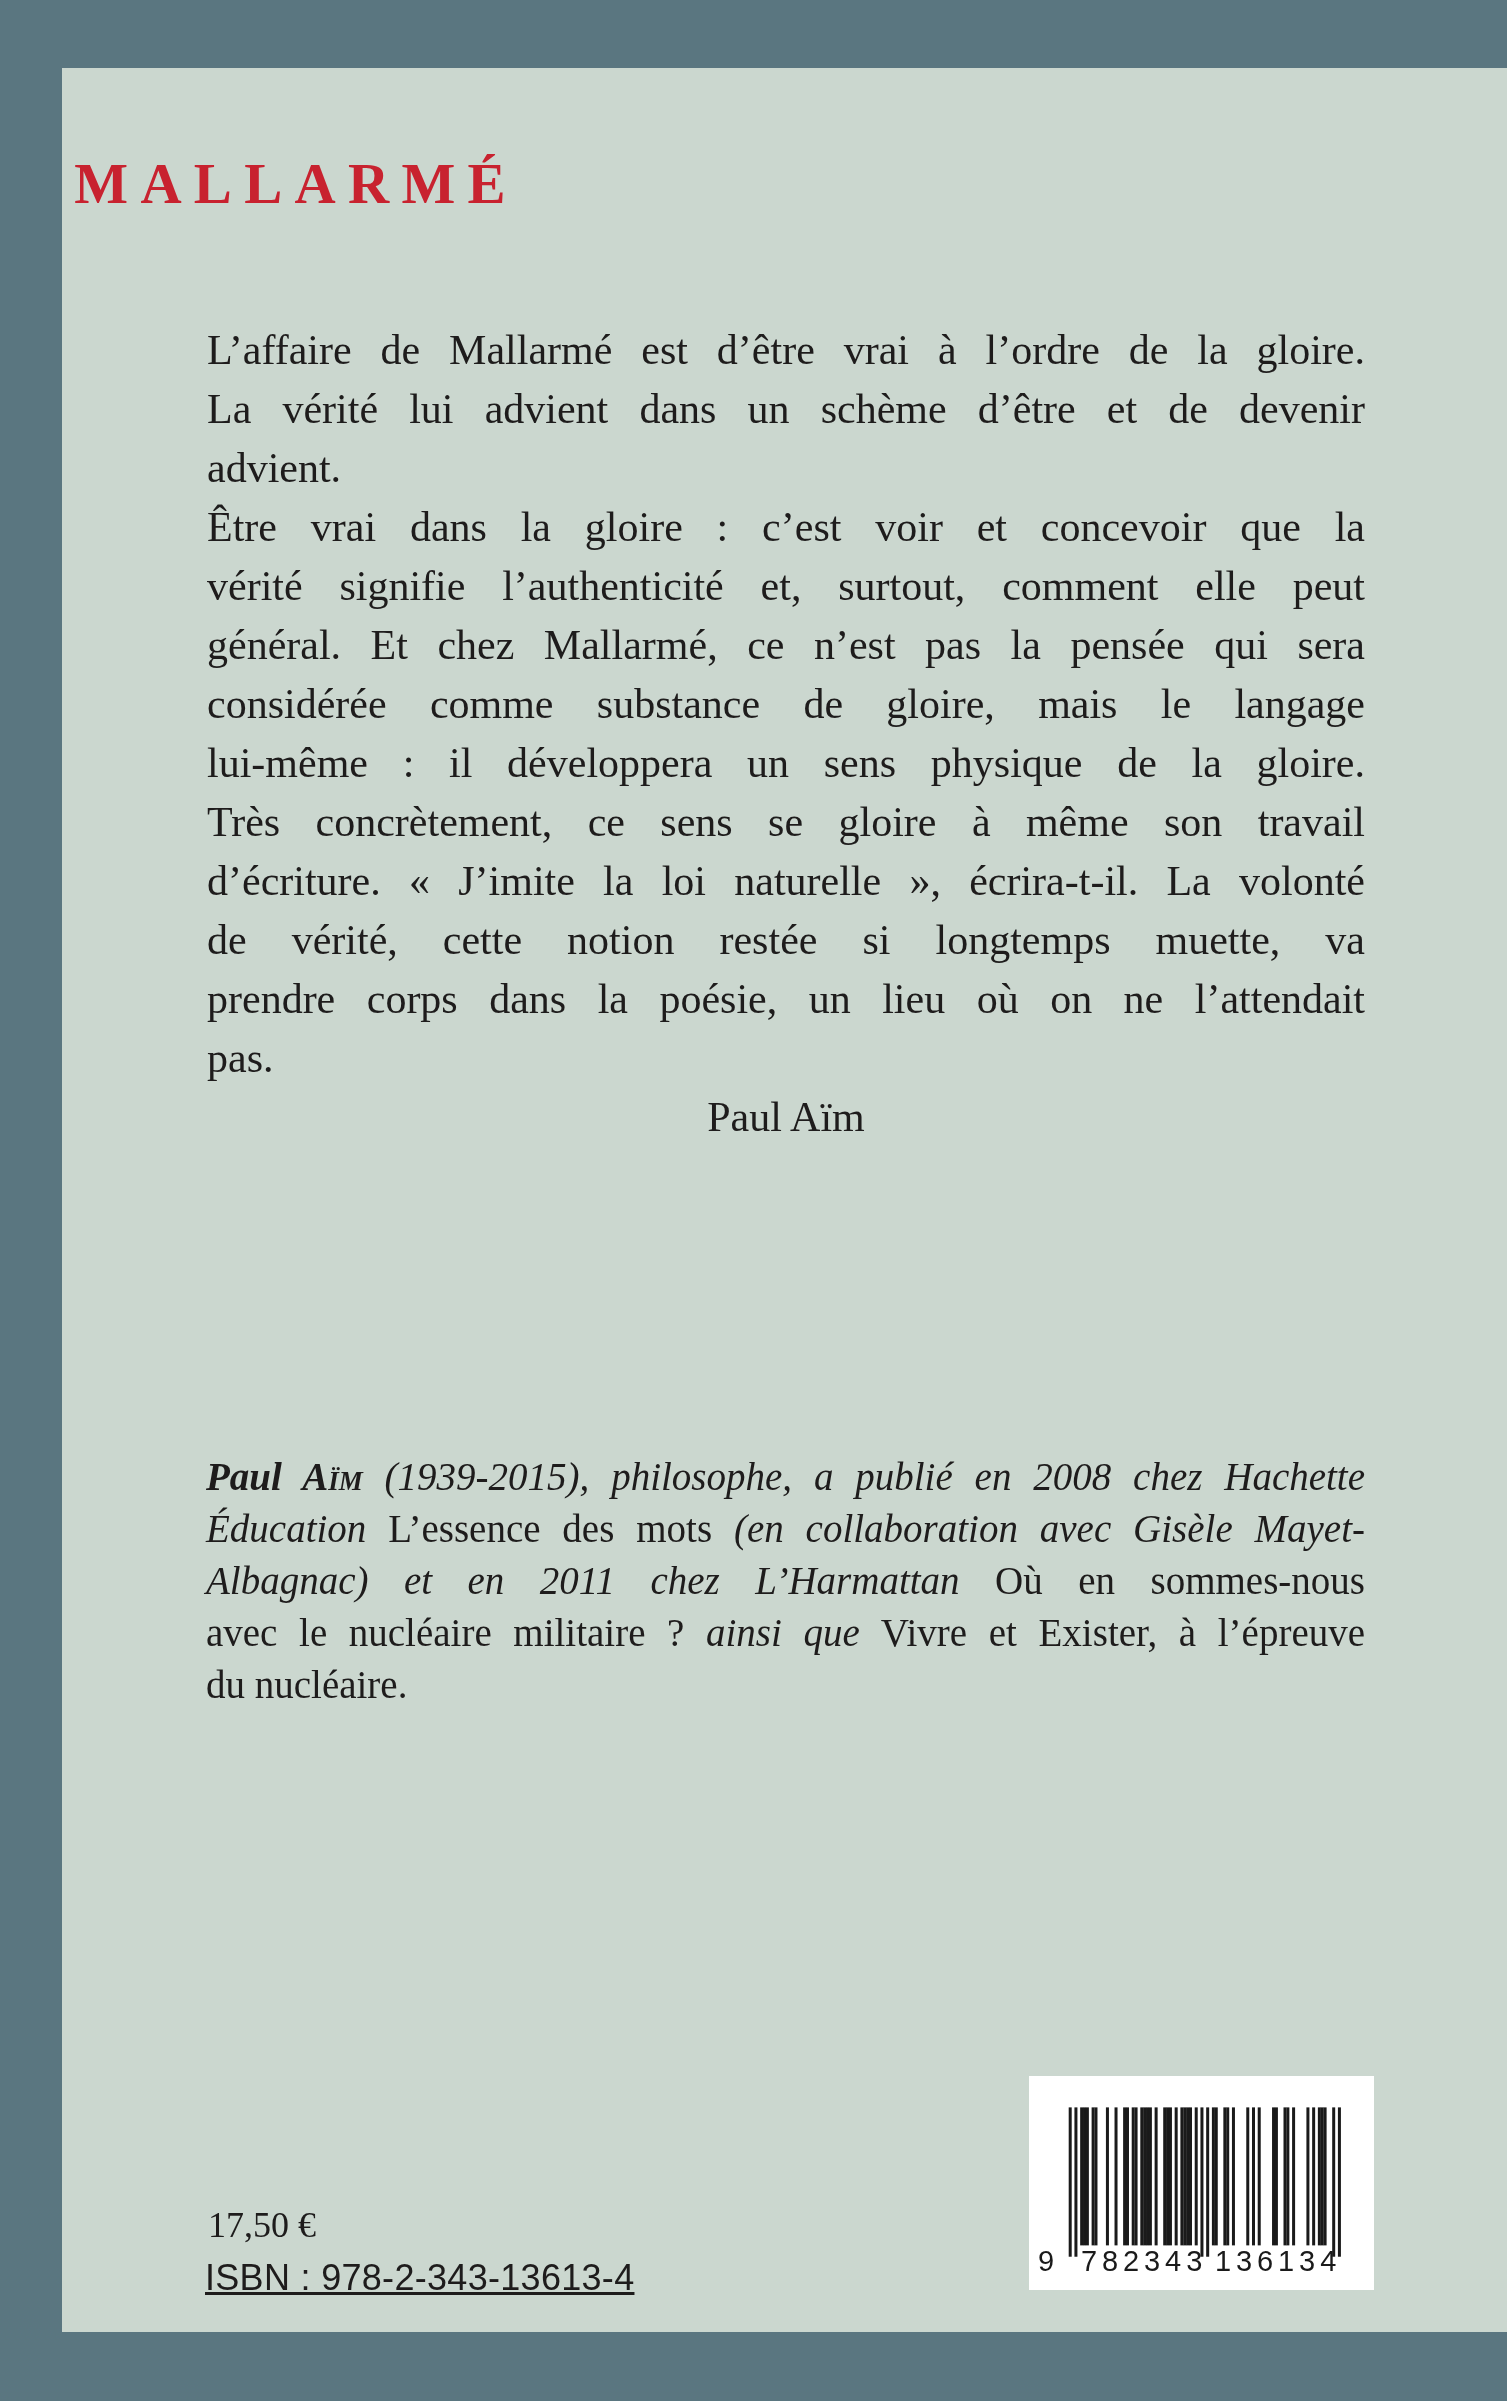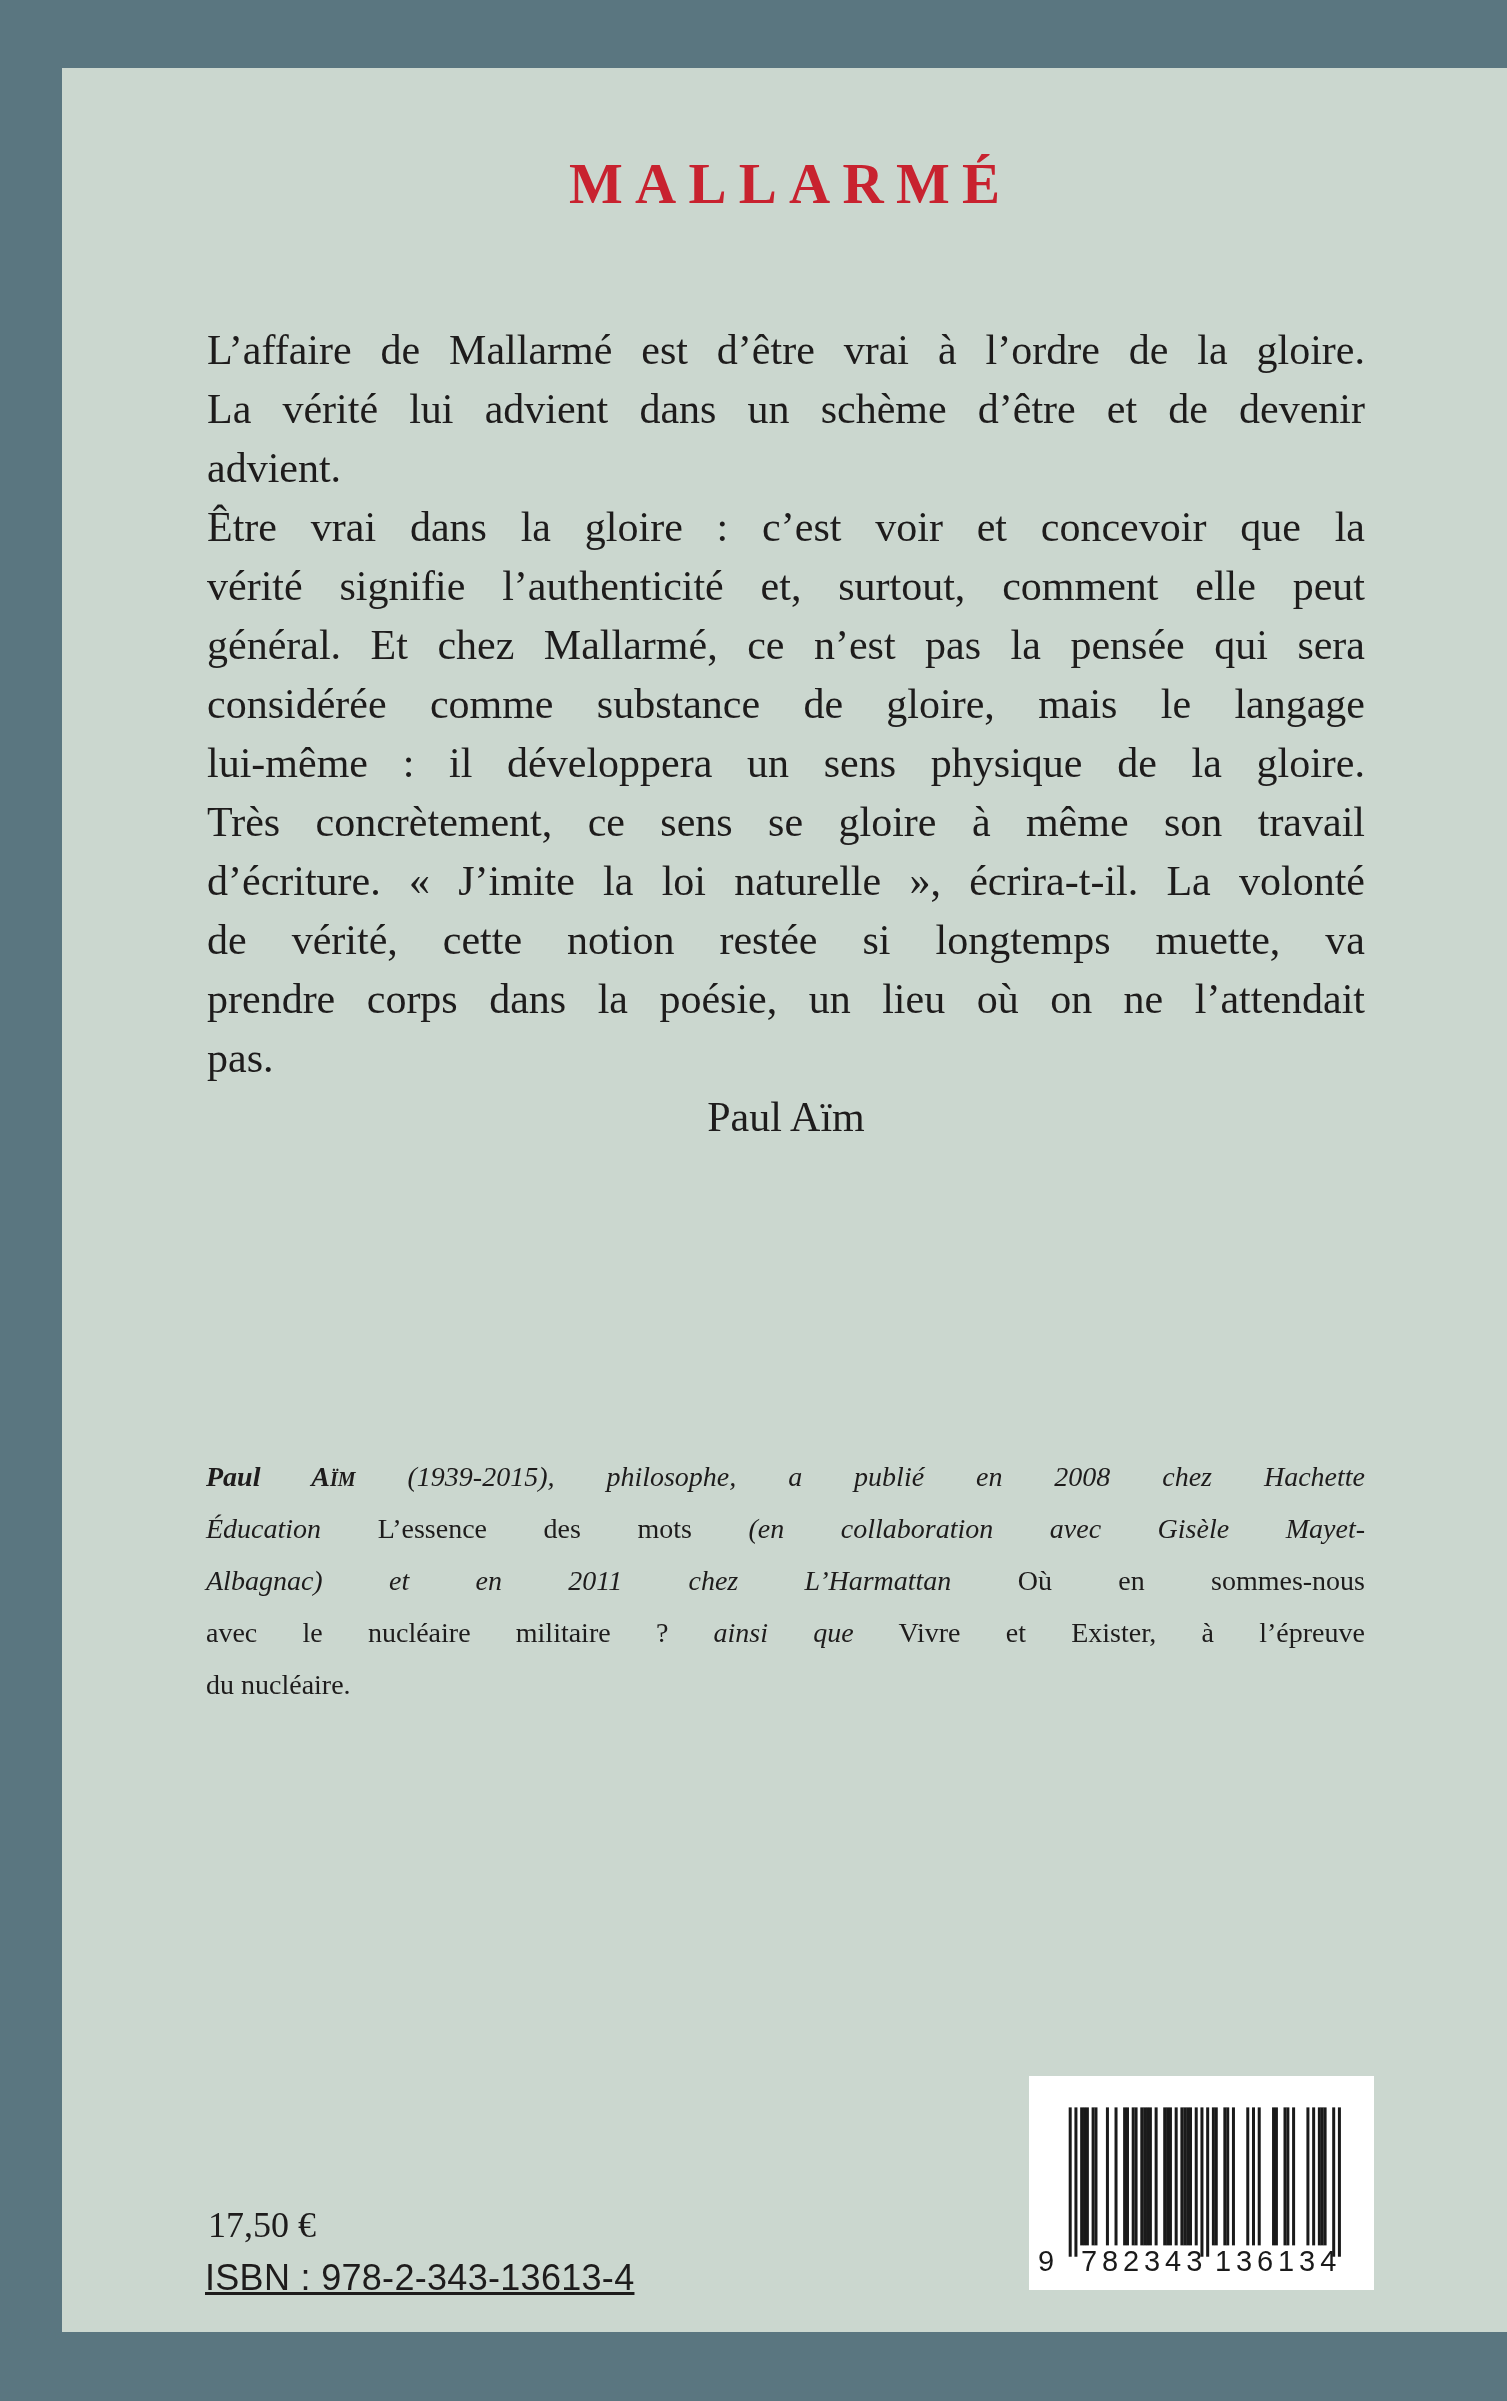--- a/index.html
+++ b/index.html
@@ -6,38 +6,38 @@
   body {
     width: 1508px; height: 2402px; position: relative; overflow: hidden;
     background: #5a7680;
   }
   .panel {
     position: absolute; left: 62px; top: 68px; width: 1445px; height: 2264px;
     background: #cbd7cf;
   }
   .title {
     position: absolute; left: 62px; width: 1445px; top: 155px;
-    text-align: center;
+    text-align: left;
     font-family: "Liberation Serif", "DejaVu Serif", serif;
     font-weight: bold; font-size: 57px; line-height: 57px;
     letter-spacing: 12.3px; color: #c8222f;
     padding-left: 12.3px; box-sizing: border-box;
   }
   .body-text {
     position: absolute; left: 207px; width: 1158px; top: 321px;
     font-family: "Liberation Serif", "DejaVu Serif", serif;
     font-size: 42px; line-height: 59px; color: #1e1c1c;
   }
   .line { white-space: nowrap; height: 59px; }
   .line.j { text-align: justify; text-align-last: justify; white-space: normal; }
   .signature { text-align: center; }
   .bio {
     position: absolute; left: 206px; width: 1159px; top: 1451px;
     font-family: "Liberation Serif", "DejaVu Serif", serif;
-    font-size: 28px; line-height: 52px; color: #1e1c1c;
+    font-size: 39px; line-height: 52px; color: #1e1c1c;
   }
   .bio .bline { height: 52px; white-space: normal; }
   .bio .bline.j { text-align: justify; text-align-last: justify; }
   .bio i { font-style: italic; }
   .bio .author { font-weight: bold; font-style: italic; }
   .bio .sc { font-variant: small-caps; }
   .price {
     position: absolute; left: 208px; top: 2207px;
     font-family: "Liberation Serif", "DejaVu Serif", serif;
     font-size: 36px; line-height: 36px; color: #1e1c1c;

